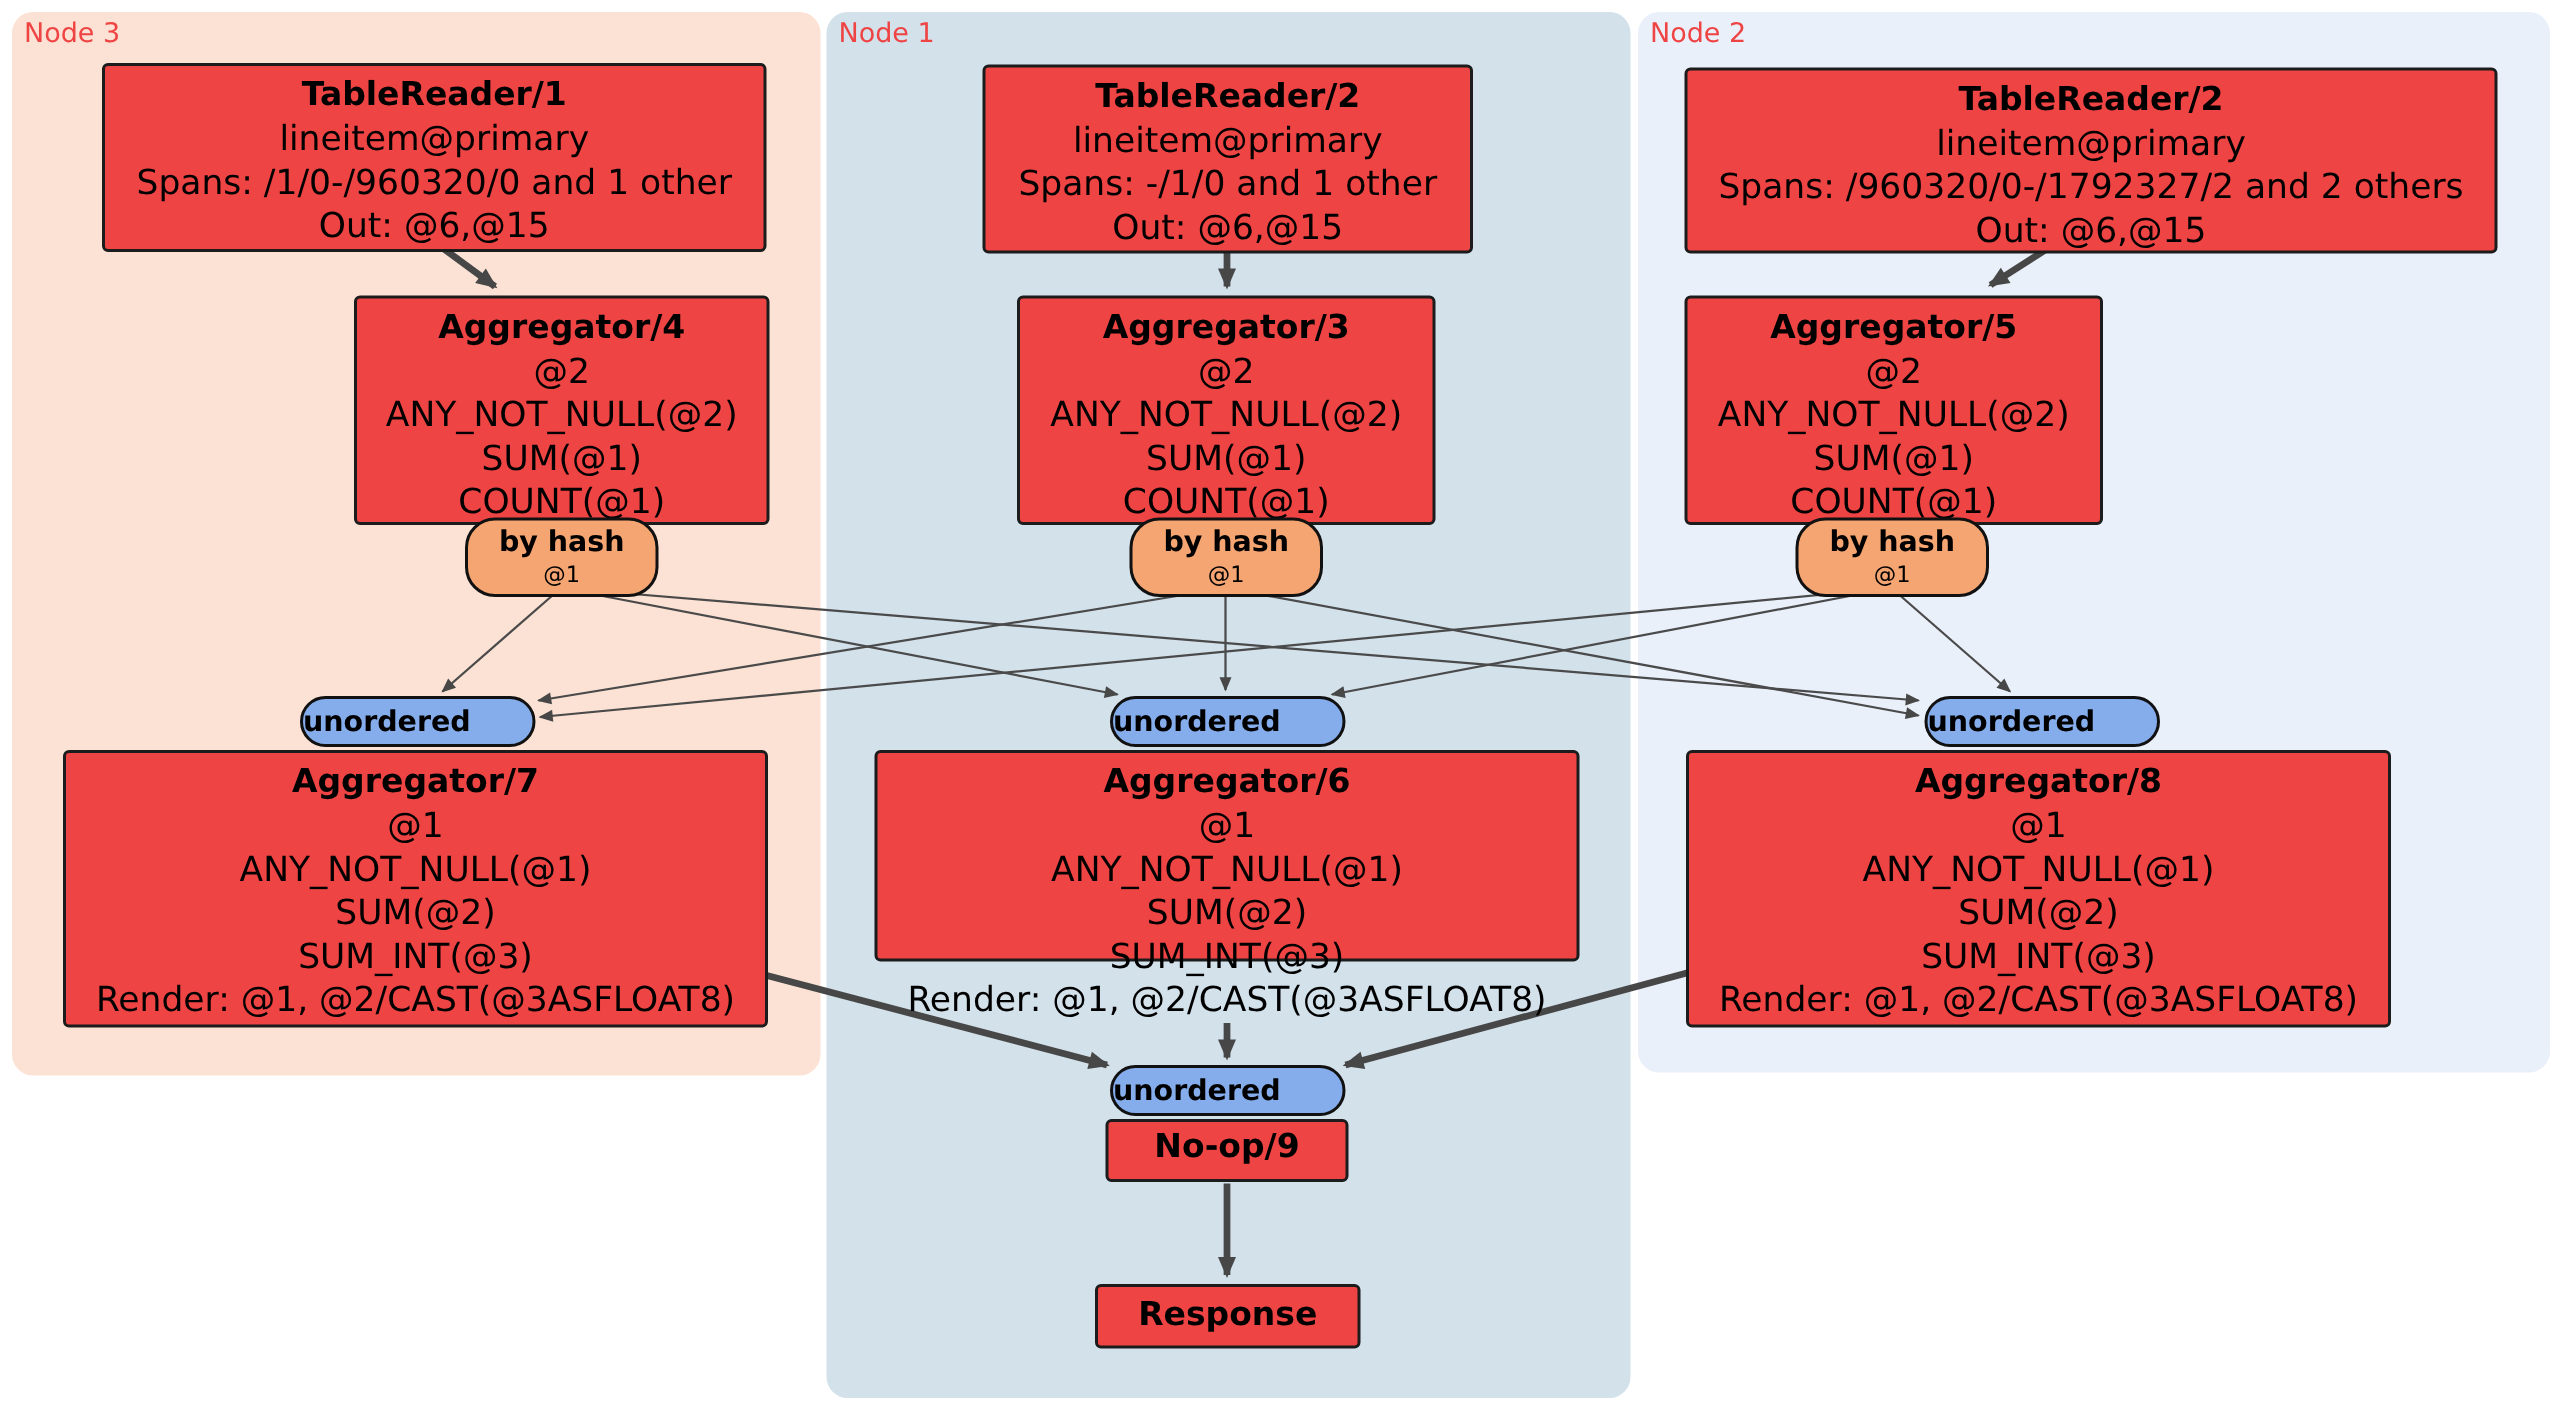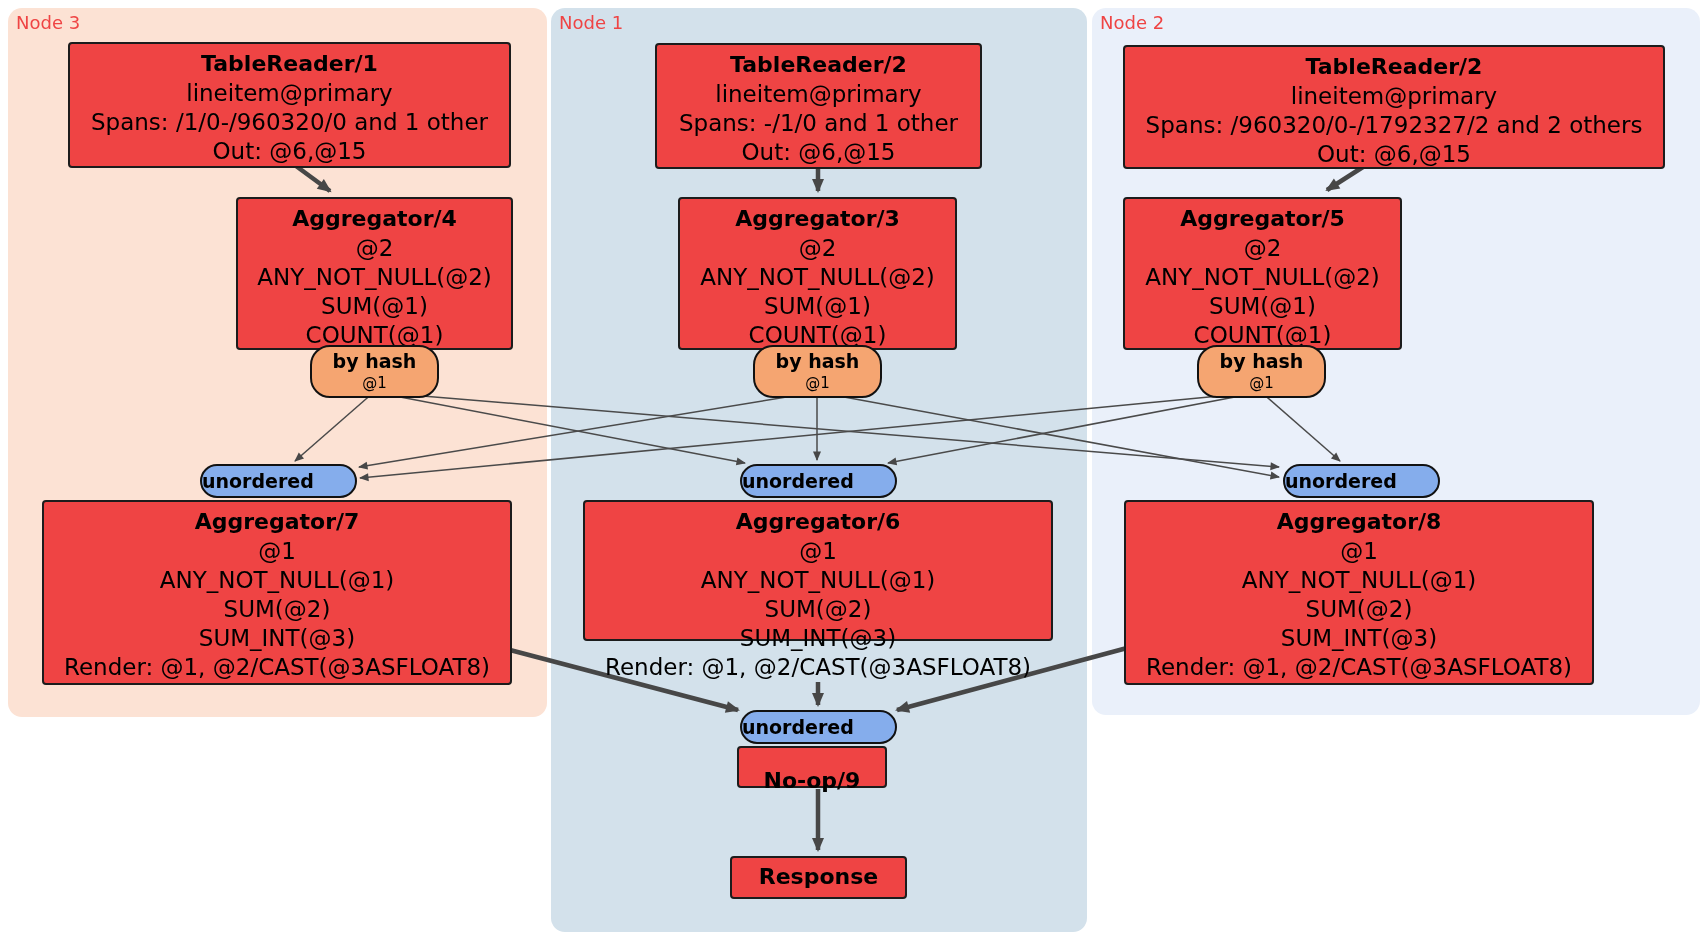--- a/index.html
+++ b/index.html
@@ -32,21 +32,21 @@
 
   #box-tr1{left:68px;top:42px;width:443px;height:126px;}
   #box-tr0{left:655px;top:43px;width:327px;height:126px;}
   #box-tr2{left:1123px;top:45px;width:542px;height:124px;}
   #box-agg4{left:236px;top:197px;width:277px;height:153px;}
   #box-agg3{left:678px;top:197px;width:279px;height:153px;}
   #box-agg5{left:1123px;top:197px;width:279px;height:153px;}
   #box-agg7{left:42px;top:500px;width:470px;height:185px;}
   #box-agg6{left:583px;top:500px;width:470px;height:141px;}
   #box-agg8{left:1124px;top:500px;width:470px;height:185px;}
-  #box-noop{left:737px;top:746px;width:150px;height:42px;padding-top:18px;}
+  #box-noop{left:737px;top:746px;width:162px;height:42px;padding-top:2px;}
   #box-response{left:730px;top:856px;width:177px;height:43px;padding-top:4px;}
 
   .router{
     position:absolute;box-sizing:border-box;
     background:#f5a571;border:2px solid #111;border-radius:20px;
     text-align:center;width:129px;height:53px;
   }
   .router .rl{font-size:19px;font-weight:bold;line-height:25px;padding-top:2px;white-space:nowrap;}
   .router .rd{font-size:15px;line-height:19px;white-space:nowrap;}
   #router-h4{left:310px;top:345px;}

